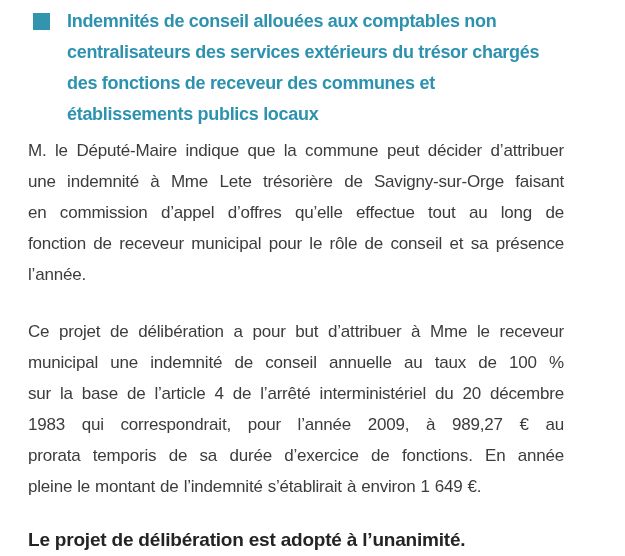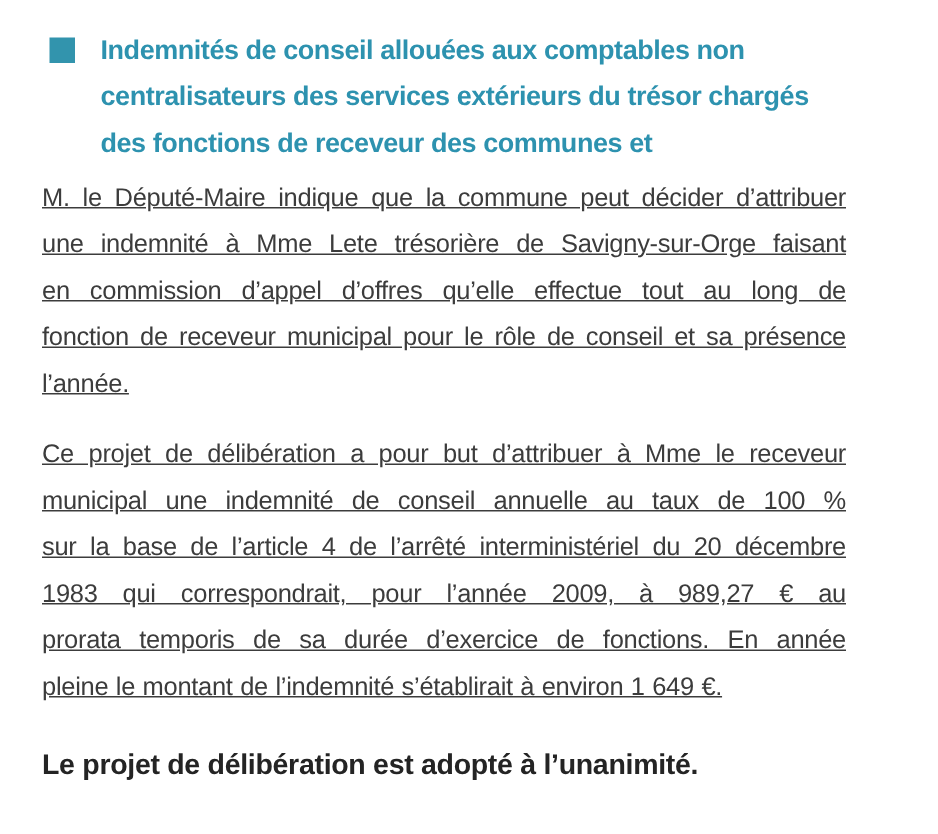--- a/index.html
+++ b/index.html
@@ -8,21 +8,21 @@
     background: #ffffff;
   }
   .page {
     position: relative;
     width: 579px;
     height: 556px;
     background: #ffffff;
     font-family: "Liberation Sans", sans-serif;
     overflow: hidden;
     box-sizing: border-box;
-    padding-top: 18px;
+    padding-top: 6px;
   }
   
   .section-heading {
     display: flex;
     align-items: flex-start;
     padding-left: 33px;
     padding-right: 12px;
   }
   .bullet {
     width: 17px;
@@ -45,24 +45,23 @@
   
   .para {
     margin: 0;
     padding-left: 28px;
     padding-right: 15px;
     color: #3c3c3c;
     font-size: 17px;
     line-height: 31px;
     letter-spacing: -0.2px;
     word-spacing: 0.5px;
-    text-decoration: underline;
   }
   .para-1 { margin-top: 5px; }
-  .para-2 { margin-top: 16px; }
+  .para-2 { margin-top: 26px; }
   .jline {
     text-align: justify;
     text-align-last: justify;
   }
   .lline {
     text-align: left;
   }
   
   .conclusion {
     margin: 22px 15px 0 28px;
@@ -77,20 +76,21 @@
 <body>
 
 <div class="page">
 
   <div class="section-heading">
     <span class="bullet"></span>
     <div class="heading-lines">
       <div class="hline">Indemnités de conseil allouées aux comptables non</div>
       <div class="hline">centralisateurs des services extérieurs du trésor chargés</div>
       <div class="hline">des fonctions de receveur des communes et</div>
+      <div class="hline">établissements publics locaux</div>
     </div>
   </div>
 
   <div class="para para-1">
     <div class="jline">M. le Député-Maire indique que la commune peut décider d’attribuer</div>
     <div class="jline">une indemnité à Mme Lete trésorière de Savigny-sur-Orge faisant</div>
     <div class="jline">en commission d’appel d’offres qu’elle effectue tout au long de</div>
     <div class="jline">fonction de receveur municipal pour le rôle de conseil et sa présence</div>
     <div class="lline">l’année.</div>
   </div>

